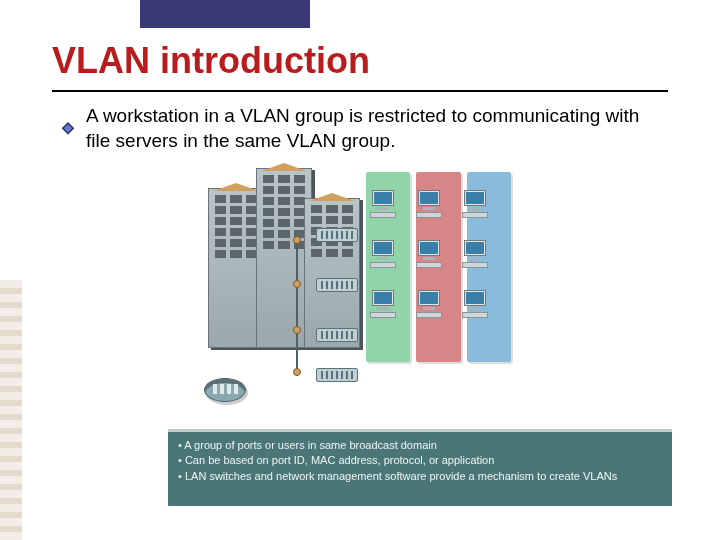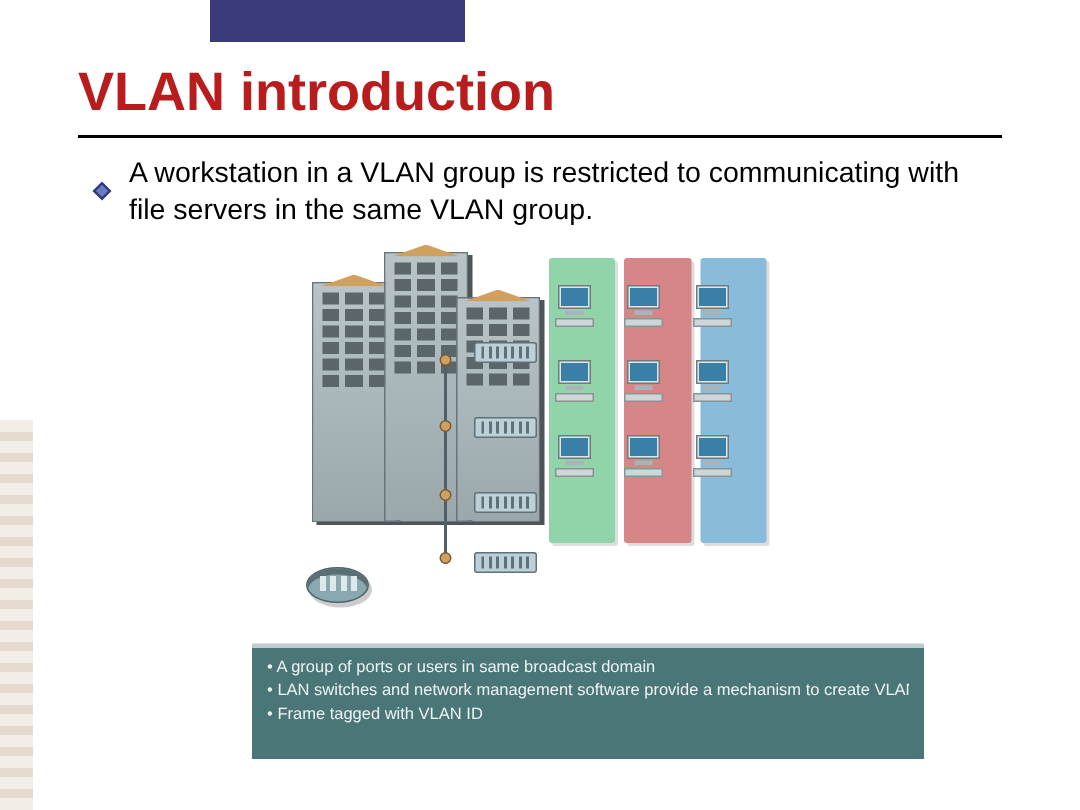--- a/index.html
+++ b/index.html
@@ -132,21 +132,21 @@
     width: 42px; height: 24px;
     background: #8aa8b0; border-radius: 50%;
     border: 1px solid #4e646c;
     box-shadow: 0 4px 0 #5a6e74 inset, 2px 3px 0 rgba(0,0,0,0.2);
   }
   .router::after{content:"";position:absolute;left:8px;top:5px;width:26px;height:10px;background:repeating-linear-gradient(90deg,#dfe8ea 0 4px,transparent 4px 7px);}
   
   .infobox {
     position: absolute;
     left: 168px; top: 432px;
-    width: 448px; height: 74px;
+    width: 504px; height: 74px;
     background: #4a7678;
     color: #eef4f4;
     font-size: 11px;
     padding: 6px 10px;
     box-shadow: 0 -3px 0 #c0cccc;
   }
   .infobox ul { list-style: none; }
   .infobox li::before { content: "• "; }
   .infobox li { line-height: 1.4; white-space: nowrap; overflow: hidden; }
   .side-stripes {
@@ -324,18 +324,18 @@
       <div class="node n2"></div>
       <div class="node n3"></div>
       <div class="node n4"></div>
   </div>
   <div class="router"></div>
 </div>
 
 <div class="infobox">
   <ul>
     <li>A group of ports or users in same broadcast domain</li>
+    <li>Can be based on port ID, MAC address, protocol, or application</li>
     <li>LAN switches and network management software provide a mechanism to create VLANs</li>
-    <li>Frame tagged with VLAN ID</li>
   </ul>
 </div>
 
 <div class="side-stripes"></div>
 
 </body></html>

